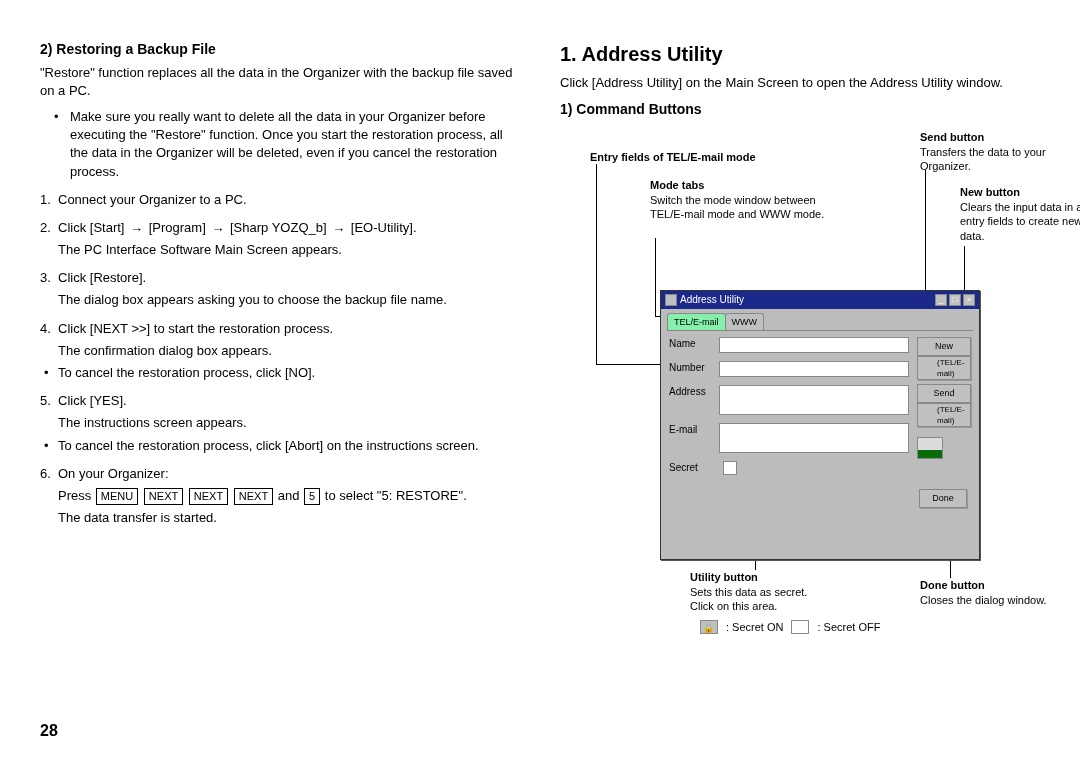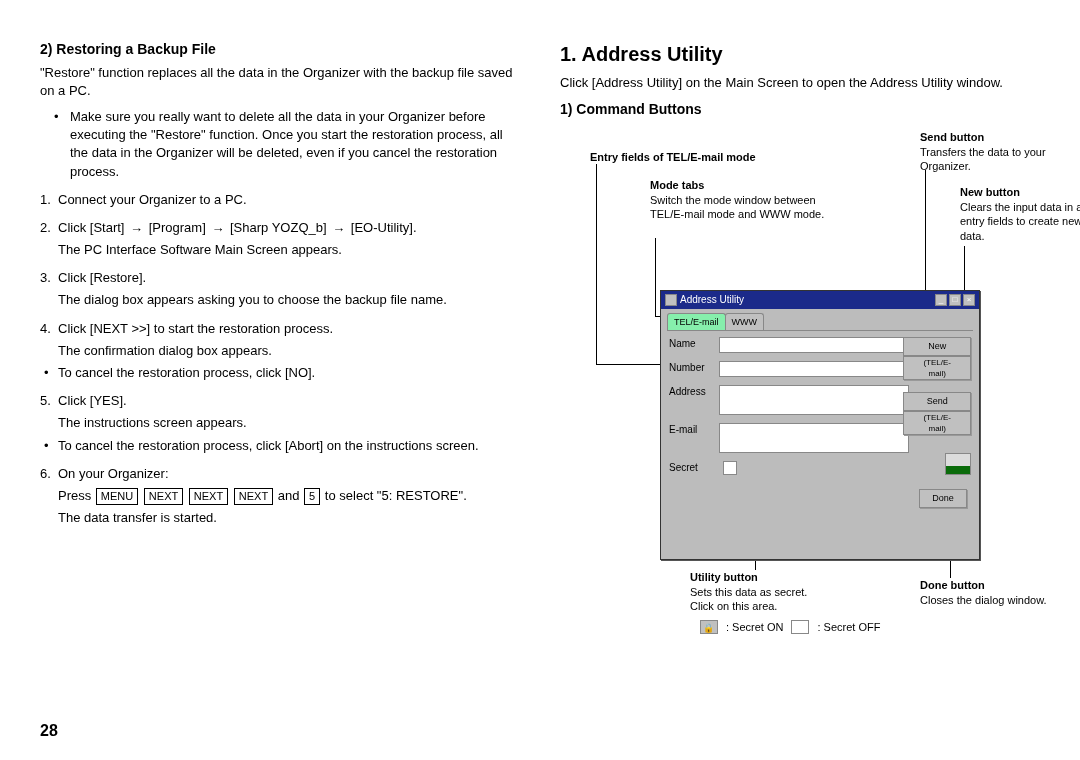--- a/index.html
+++ b/index.html
@@ -112,21 +112,21 @@
   .field-label { width: 50px; font-size: 10px; }
   .field-input {
     flex: 1; background: #fff; border: 1px solid #888;
     height: 16px;
   }
   .field-input.tall { height: 30px; }
   .secret-box {
     width: 14px; height: 14px; background: #fff; border: 1px solid #888;
     margin-left: 4px;
   }
-  .side-buttons { width: 54px; display: flex; flex-direction: column; gap: 12px; align-items: flex-end; }
+  .side-buttons { width: 54px; display: flex; flex-direction: column; gap: 4px; }
   .btn {
     background: #c0c0c0; border: 1px solid #888;
     font-size: 9px; padding: 2px 2px; text-align: center;
     box-shadow: 1px 1px 0 #999;
   }
   .btn.sub { font-size: 8px; padding: 0 19px; }
   .btn-stack { display: flex; flex-direction: column; gap: 0; }
   .icon-thing {
     width: 26px; height: 22px; border: 1px solid #888; background: #dcdcdc;
     margin-top: 6px;

